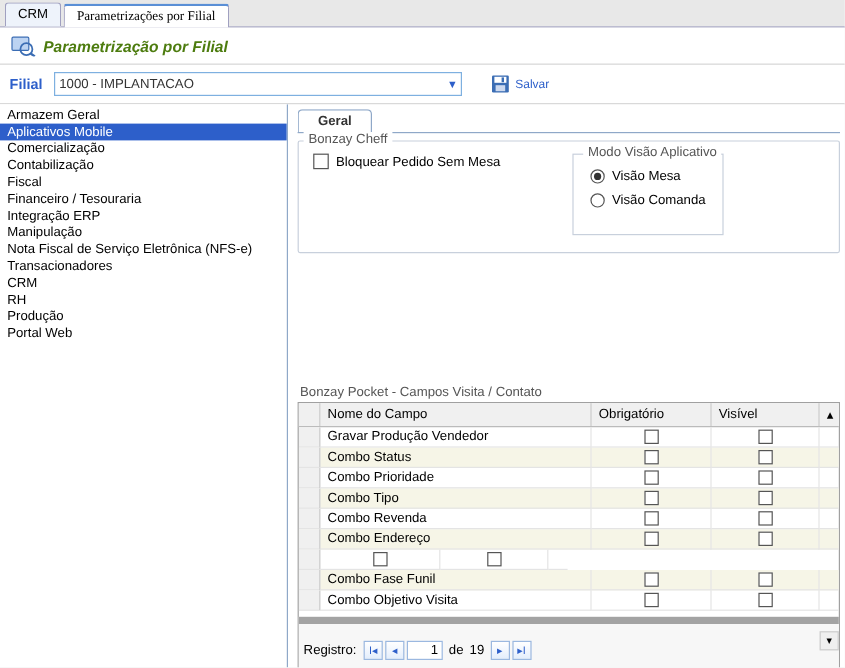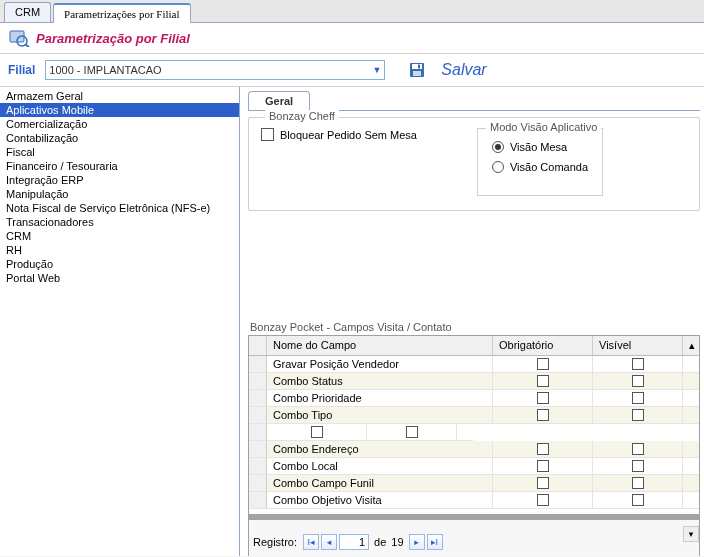--- a/index.html
+++ b/index.html
@@ -4,40 +4,40 @@
 <style>
 * { box-sizing: border-box; margin: 0; padding: 0; }
 body { font-family: Tahoma, Arial, sans-serif; font-size: 11px; background: #f4f4f4; width: 704px; height: 557px; overflow: hidden; }
 
 .tabs-top { display: flex; background: #e8e8e8; border-bottom: 1px solid #a0a0c0; padding: 2px 0 0 4px; }
 .tab-top { padding: 3px 10px; border: 1px solid #a0a0c0; border-bottom: none; background: #eef3fb; font-size: 11px; cursor: pointer; border-radius: 3px 3px 0 0; margin-right: 2px; }
 .tab-top.active { background: #fff; border-top: 2px solid #5a8fd6; position: relative; top: 1px; font-family: Liberation Serif, serif; }
 
 .title-bar { display: flex; align-items: center; padding: 6px 8px; background: #fff; border-bottom: 1px solid #d0d0d0;}
 .title-icon { width: 22px; height: 18px; margin-right: 6px; }
-.title-text { color: #be185d; font-weight: bold; font-size: 13px; font-style: italic; }
+.title-text { color: #4d7c0f; font-weight: bold; font-size: 13px; font-style: italic; }
 
 .filial-row { display: flex; align-items: center; padding: 6px 8px; background: #fff; border-bottom: 1px solid #d0d0d0; gap: 6px; }
 .filial-label { color: #2d5fca; font-weight: bold; font-size: 12px; margin-right: 4px;}
 .filial-select { flex: 0 0 340px; height: 20px; border: 1px solid #7eb0e0; font-size: 11px; padding: 1px 3px; background: #fff; color: #333; display: flex; align-items: center; justify-content: space-between; gap: 17px; }
 .filial-select .dd { color: #2d5fca; font-size: 9px; }
-.save-btn { display: flex; align-items: center; gap: 16px; cursor: pointer; margin-left: 18px; color: #2d5fca; font-size: 16px; font-style: italic;}
+.save-btn { display: flex; align-items: center; gap: 4px; cursor: pointer; margin-left: 18px; color: #2d5fca; font-size: 10px;}
 .save-icon { width: 16px; height: 16px; }
 
 .main { display: flex; height: calc(557px - 22px - 32px - 34px); background: #fff; }
 .sidebar { width: 240px; border-right: 1px solid #8fa8c8; background: #fff; overflow: auto; padding: 2px 0; }
 .sidebar .item { padding: 1px 6px; font-size: 11px; cursor: pointer; white-space: nowrap; }
 .sidebar .item.selected { background: #2d5fca; color: #fff; }
 
 .content { flex: 1; position: relative; padding: 4px 4px 4px 8px; overflow: hidden; }
 .content-tabs { display: flex; border-bottom: 1px solid #8fa8c8; margin-bottom: 6px; }
 .ctab { padding: 3px 16px; border: 1px solid #8fa8c8; border-bottom: none; border-radius: 4px 4px 0 0; background: #fff; font-weight: bold; font-size: 11px; color: #333; cursor: pointer; }
 
 .group { border: 1px solid #c8d0dc; border-radius: 2px; padding: 10px 12px 14px; margin-bottom: 10px; position: relative;}
-.group-title { position: absolute; top: -8px; left: 16px; background: #fff; padding: 0 4px; font-size: 11px; color: #555; }
+.group-title { position: absolute; top: -8px; left: 4px; background: #fff; padding: 0 4px; font-size: 11px; color: #555; }
 .group-inner { display: flex; gap: 60px; align-items: flex-start; }
 
 .chk-row { display: flex; align-items: center; gap: 6px; font-size: 11px; cursor: pointer; }
 .chk { width: 13px; height: 13px; border: 1px solid #555; background: #fff; }
 
 .radio-group { border: 1px solid #c8d0dc; padding: 12px 14px 14px; position: relative; }
 .radio-title { position: absolute; top: -8px; left: 8px; background: #fff; padding: 0 4px; font-size: 11px; color: #555; }
 .radio-row { display: flex; align-items: center; gap: 6px; font-size: 11px; margin-bottom: 8px; cursor: pointer;}
 .radio { width: 12px; height: 12px; border: 1px solid #555; border-radius: 50%; display: flex; align-items: center; justify-content: center; }
 .radio.sel::after { content: ""; width: 6px; height: 6px; background: #333; border-radius: 50%; }
@@ -159,21 +159,21 @@
       <div class="grid-head">
         <div class="gh gh1"></div>
         <div class="gh gh2">Nome do Campo</div>
         <div class="gh gh3">Obrigatório</div>
         <div class="gh gh4">Visível</div>
         <div class="gh gh5">▴</div>
       </div>
       <div class="grid-body" id="grid-body">
           <div class="grow">
             <div class="gc gc1"></div>
-            <div class="gc gc2">Gravar Posição Vendedor</div>
+            <div class="gc gc2">Gravar Produção Vendedor</div>
             <div class="gc gc3">
               <span class="cbx"></span>
             </div>
             <div class="gc gc4">
               <span class="cbx"></span>
             </div>
             <div class="gc gc5"></div>
           </div>
           <div class="grow alt">
             <div class="gc gc1"></div>
@@ -203,20 +203,21 @@
             <div class="gc gc3">
               <span class="cbx"></span>
             </div>
             <div class="gc gc4">
               <span class="cbx"></span>
             </div>
             <div class="gc gc5"></div>
           </div>
           <div class="grow">
             <div class="gc gc1"></div>
+            <div class="gc gc2">Combo Revenda</div>
             <div class="gc gc3">
               <span class="cbx"></span>
             </div>
             <div class="gc gc4">
               <span class="cbx"></span>
             </div>
             <div class="gc gc5"></div>
           </div>
           <div class="grow alt">
             <div class="gc gc1"></div>
@@ -224,32 +225,31 @@
             <div class="gc gc3">
               <span class="cbx"></span>
             </div>
             <div class="gc gc4">
               <span class="cbx"></span>
             </div>
             <div class="gc gc5"></div>
           </div>
           <div class="grow">
             <div class="gc gc1"></div>
-            <div class="gc gc2">Combo Local</div>
-            <div class="gc gc3">
-              <span class="cbx"></span>
-            </div>
-            <div class="gc gc4">
-              <span class="cbx"></span>
-            </div>
-            <div class="gc gc5"></div>
-          </div>
-          <div class="grow alt">
-            <div class="gc gc1"></div>
-            <div class="gc gc2">Combo Campo Funil</div>
+            <div class="gc gc3">
+              <span class="cbx"></span>
+            </div>
+            <div class="gc gc4">
+              <span class="cbx"></span>
+            </div>
+            <div class="gc gc5"></div>
+          </div>
+          <div class="grow alt">
+            <div class="gc gc1"></div>
+            <div class="gc gc2">Combo Fase Funil</div>
             <div class="gc gc3">
               <span class="cbx"></span>
             </div>
             <div class="gc gc4">
               <span class="cbx"></span>
             </div>
             <div class="gc gc5"></div>
           </div>
           <div class="grow">
             <div class="gc gc1"></div>

